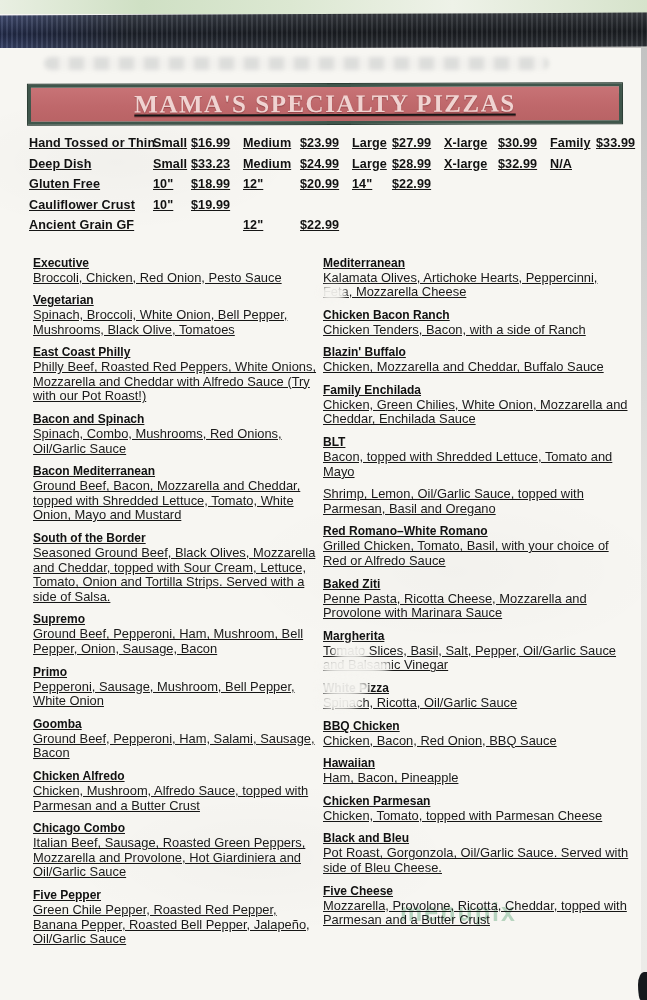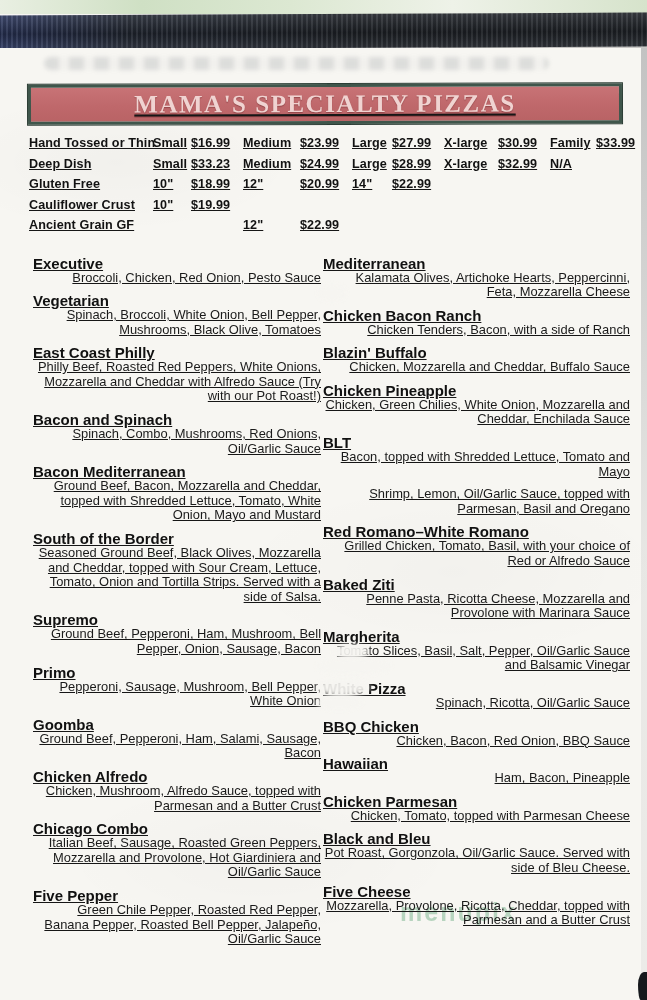--- a/index.html
+++ b/index.html
@@ -56,22 +56,22 @@
     grid-template-columns:124px 38px 52px 57px 52px 40px 52px 54px 52px 46px 52px;
     font-size:12.6px;font-weight:700;line-height:20.5px;color:#121212;
     letter-spacing:0.1px;white-space:nowrap;
   }
   
   .cols{display:flex;margin-left:33px;}
   .col{box-sizing:border-box;}
   .col.left{width:288px;margin-right:2px;}
   .col.right{width:307px;}
   .item{margin-bottom:8px;position:relative;z-index:2;}
-  .item .nm{display:block;font-weight:700;font-size:15px;line-height:15px;color:#111;}
-  .item .ds{display:block;font-size:12.9px;line-height:14.6px;color:#1a1a1a;text-align:right;}
+  .item .nm{display:block;font-weight:700;font-size:12px;line-height:15px;color:#111;}
+  .item .ds{display:block;font-size:12.9px;line-height:14.6px;color:#1a1a1a;}
   .smudge{
     position:absolute;background:#f6f5f1;opacity:0.93;filter:blur(2px);
     border-radius:50%;pointer-events:none;z-index:3;
   }
   .watermark{
     position:absolute;left:400px;top:898px;z-index:1;
     font-size:25px;font-weight:700;letter-spacing:2px;color:#15803d;opacity:0.28;
   }
   .right-strip{
     position:absolute;top:48px;right:0;width:6px;height:952px;z-index:4;
@@ -224,21 +224,21 @@
         </div>
         <div class="item">
             <span class="nm">Chicken Bacon Ranch</span>
             <span class="ds">Chicken Tenders, Bacon, with a side of Ranch</span>
           </div>
         <div class="item">
             <span class="nm">Blazin' Buffalo</span>
             <span class="ds">Chicken, Mozzarella and Cheddar, Buffalo Sauce</span>
           </div>
         <div class="item">
-            <span class="nm">Chicken Pineapple</span>
+            <span class="nm">Family Enchilada</span>
             <span class="ds">Chicken, Green Chilies, White Onion, Mozzarella and Cheddar, Enchilada Sauce</span>
           </div>
         <div class="item">
             <span class="nm">BLT</span>
             <span class="ds">Bacon, topped with Shredded Lettuce, Tomato and Mayo</span>
           </div>
         <div class="item">
             <span class="ds">Shrimp, Lemon, Oil/Garlic Sauce, topped with Parmesan, Basil and Oregano</span>
           </div>
         <div class="item">

